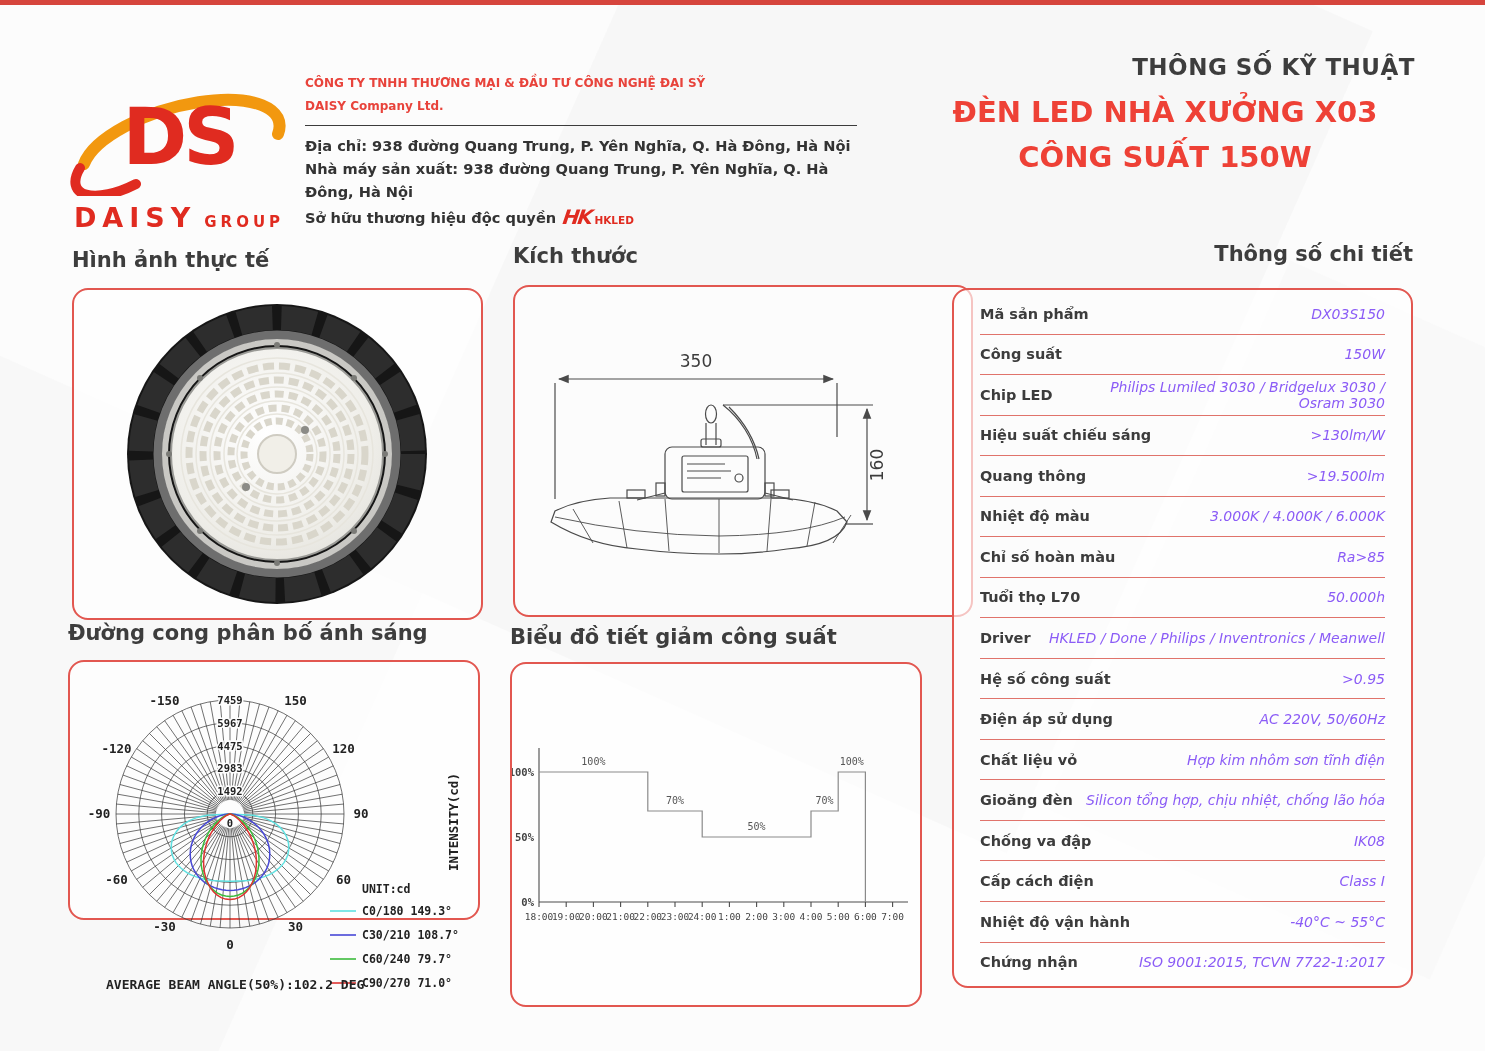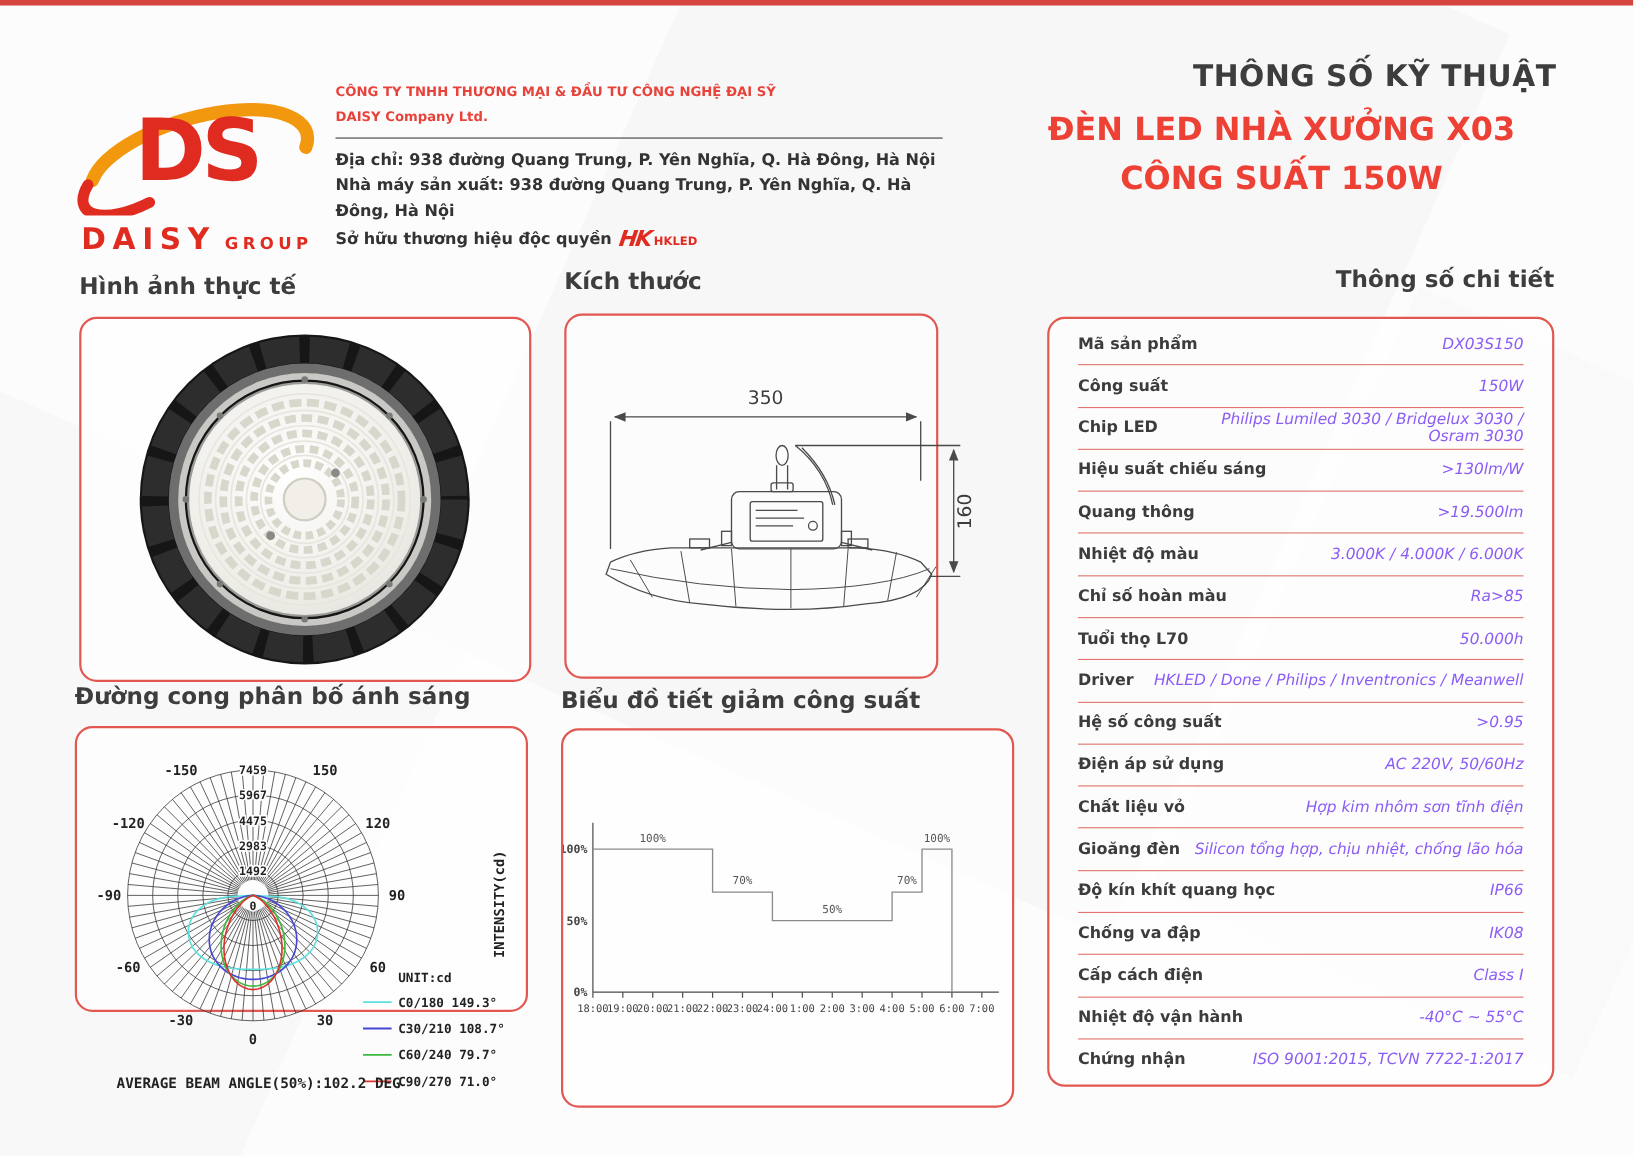--- a/index.html
+++ b/index.html
@@ -18,35 +18,35 @@
   .logo-brand .b1{font-size:27px;letter-spacing:6px;}
   .logo-brand .b2{font-size:15px;letter-spacing:4px;margin-left:8px;}
   .company{left:305px;top:72px;width:575px;color:#3c3c3c;}
   .company .cname{color:#e8433b;font-weight:bold;font-size:12px;line-height:23px;}
   .company .rule{border:none;border-top:1.6px solid #3c3c3c;margin:7px 0 8px 0;width:552px;}
   .company .addr{font-weight:bold;font-size:14.6px;line-height:23px;color:#333;}
   .hk-line{display:flex;align-items:center;gap:7px;}
   .hk-mark{color:#e02b20;font-weight:bold;font-style:italic;font-size:20px;letter-spacing:-2px;transform:skewX(-8deg);display:inline-block;}
   .hk-text{color:#e02b20;font-weight:bold;font-size:10.5px;margin-left:-4px;margin-top:6px;display:inline-block;}
   .head-right{left:915px;top:54px;width:500px;text-align:right;}
-  .kicker{font-size:27px;font-weight:bold;color:#3d3d3d;letter-spacing:.5px;}
+  .kicker{font-size:23px;font-weight:bold;color:#3d3d3d;letter-spacing:.5px;}
   .big-title{font-size:29px;font-weight:bold;color:#ee4136;line-height:45px;margin-top:10px;text-align:center;}
 
   
   .sec-title{font-size:21px;font-weight:bold;color:#3d3d3d;}
   .st-photo{left:72px;top:248px;}
   .st-dim{left:513px;top:244px;}
   .st-specs{left:952px;top:242px;width:461px;text-align:right;}
   .st-curve{left:68px;top:621px;}
   .st-power{left:510px;top:625px;}
 
   
   .rbox{border:2px solid #e25750;border-radius:16px;background:rgba(255,255,255,.65);box-sizing:border-box;}
   .box-photo{left:72px;top:288px;width:411px;height:332px;}
-  .box-dim{left:513px;top:285px;width:340px;height:332px;}
+  .box-dim{left:513px;top:285px;width:460px;height:332px;}
   .box-specs{left:952px;top:288px;width:461px;height:700px;padding:4px 0;display:flex;flex-direction:column;}
   .box-curve{left:68px;top:660px;width:412px;height:260px;}
   .box-power{left:510px;top:662px;width:412px;height:345px;}
 
   .spec-row{flex:1;display:flex;align-items:center;justify-content:space-between;margin:0 26px;border-bottom:1.3px solid #e0736b;gap:12px;}
   .spec-row:last-child{border-bottom:none;}
   .spec-label{font-size:14.5px;font-weight:bold;color:#3c3c3c;white-space:nowrap;text-align:right;}
   .spec-value{font-size:14px;font-style:italic;color:#8b5cf6;text-align:right;}
 
   svg text{font-family:"DejaVu Sans Mono","Liberation Mono",monospace;}
@@ -250,24 +250,20 @@
     <div class="spec-row">
       <div class="spec-label">Chất liệu vỏ</div>
       <div class="spec-value">Hợp kim nhôm sơn tĩnh điện</div>
     </div>
 
     <div class="spec-row">
       <div class="spec-label">Gioăng đèn</div>
       <div class="spec-value">Silicon tổng hợp, chịu nhiệt, chống lão hóa</div>
     </div>
 
-    <div class="spec-row">
-      <div class="spec-label">Độ kín khít quang học</div>
-      <div class="spec-value">IP66</div>
-    </div>
 
     <div class="spec-row">
       <div class="spec-label">Chống va đập</div>
       <div class="spec-value">IK08</div>
     </div>
 
     <div class="spec-row">
       <div class="spec-label">Cấp cách điện</div>
       <div class="spec-value">Class I</div>
     </div>

